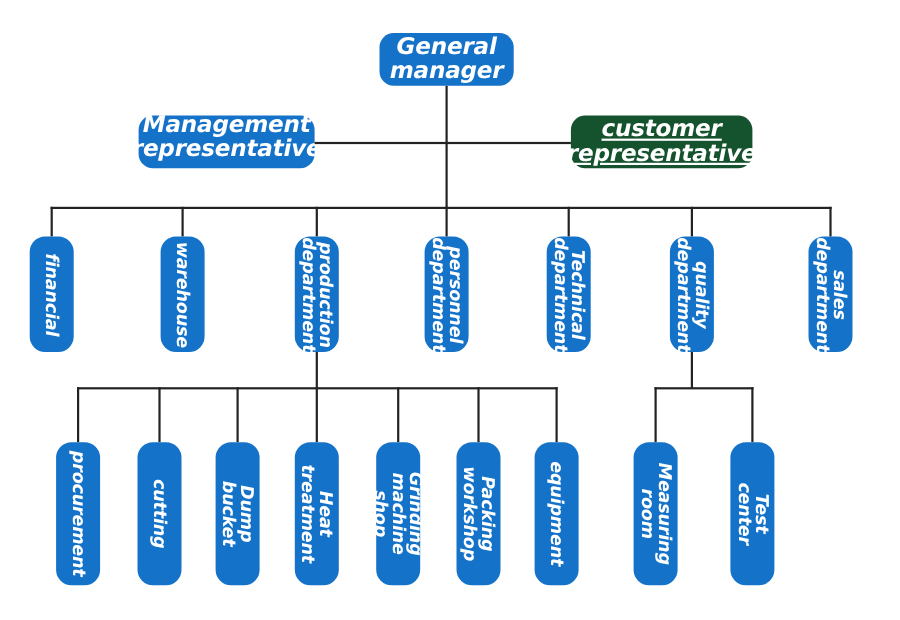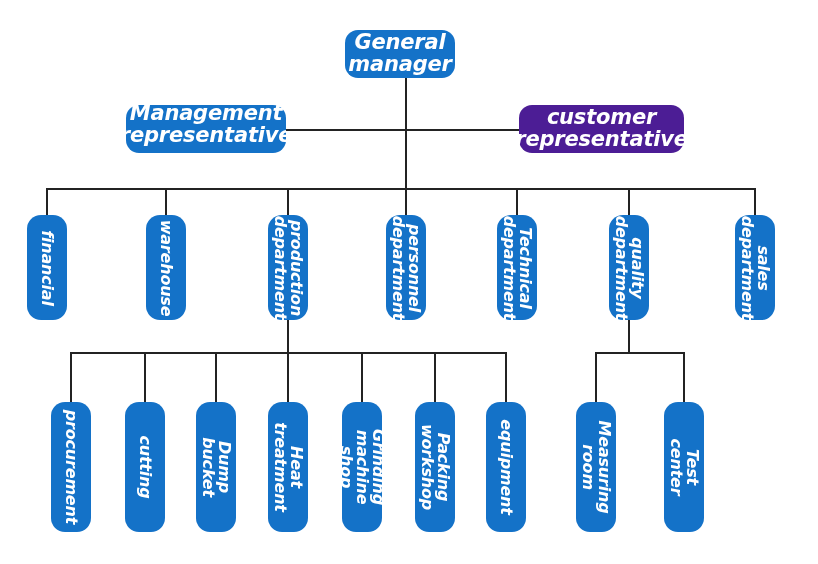--- a/index.html
+++ b/index.html
@@ -75,33 +75,33 @@
     display: flex;
     align-items: center;
     justify-content: center;
   }
 </style>
 </head>
 <body>
 
 <div id="org-chart" style="background: rgb(255, 255, 255);">
 
-  <div class="node horiz" style="left: 345px; top: 30px; width: 110px; height: 48px; background: rgb(20, 114, 200); color: rgb(255, 255, 255);">
+  <div class="node horiz" style="left: 345px; top: 30px; width: 122px; height: 48px; background: rgb(20, 114, 200); color: rgb(255, 255, 255);">
     <span class="label">General
 manager</span>
   </div>
 
   <div class="line v" style="left: 405px; top: 78px; height: 111px; background: rgb(35, 35, 35);"></div>
 
   <div class="node horiz" style="left: 126px; top: 105px; width: 160px; height: 48px; background: rgb(20, 114, 200); color: rgb(255, 255, 255); align-items: flex-end;">
     <span class="label">Management
 representative</span>
   </div>
 
-  <div class="node horiz" style="left: 519px; top: 105px; width: 165px; height: 48px; background: #4c1d95; color: rgb(255, 255, 255);">
+  <div class="node horiz" style="left: 519px; top: 105px; width: 165px; height: 48px; background: #14532d; color: rgb(255, 255, 255); text-decoration: underline;">
     <span class="label">customer
 representative</span>
   </div>
 
   <div class="line h" style="left: 286px; top: 129px; width: 233px; background: rgb(35, 35, 35);"></div>
 
   <div class="line h" style="left: 46px; top: 188px; width: 710px; background: rgb(35, 35, 35);"></div>
 
   <div class="line v" style="left: 46px; top: 188px; height: 27px; background: rgb(35, 35, 35);"></div>
   <div class="line v" style="left: 165px; top: 188px; height: 27px; background: rgb(35, 35, 35);"></div>

